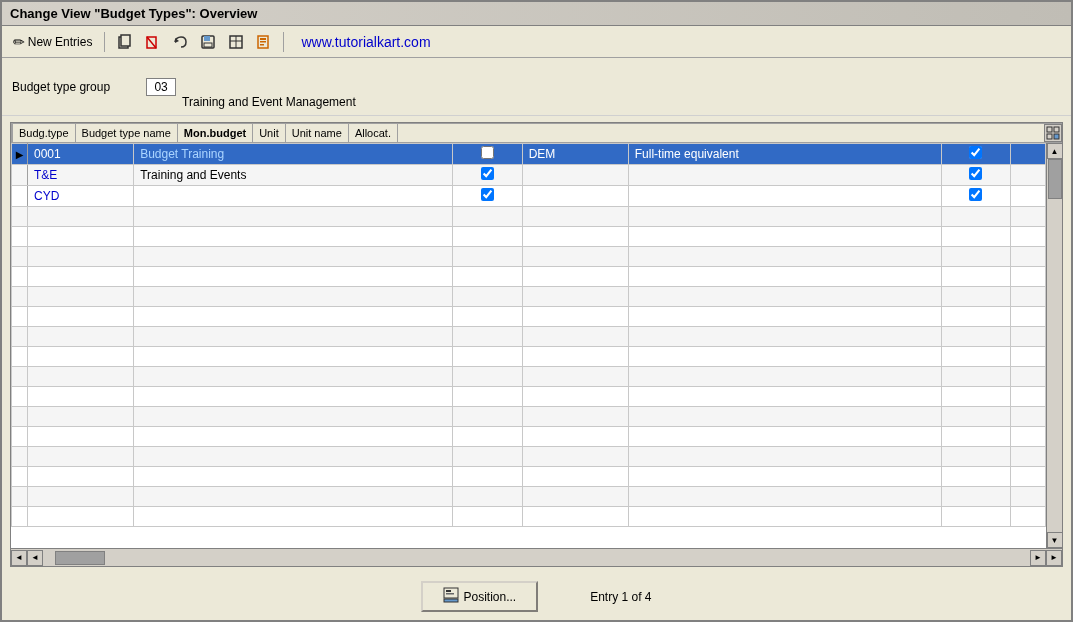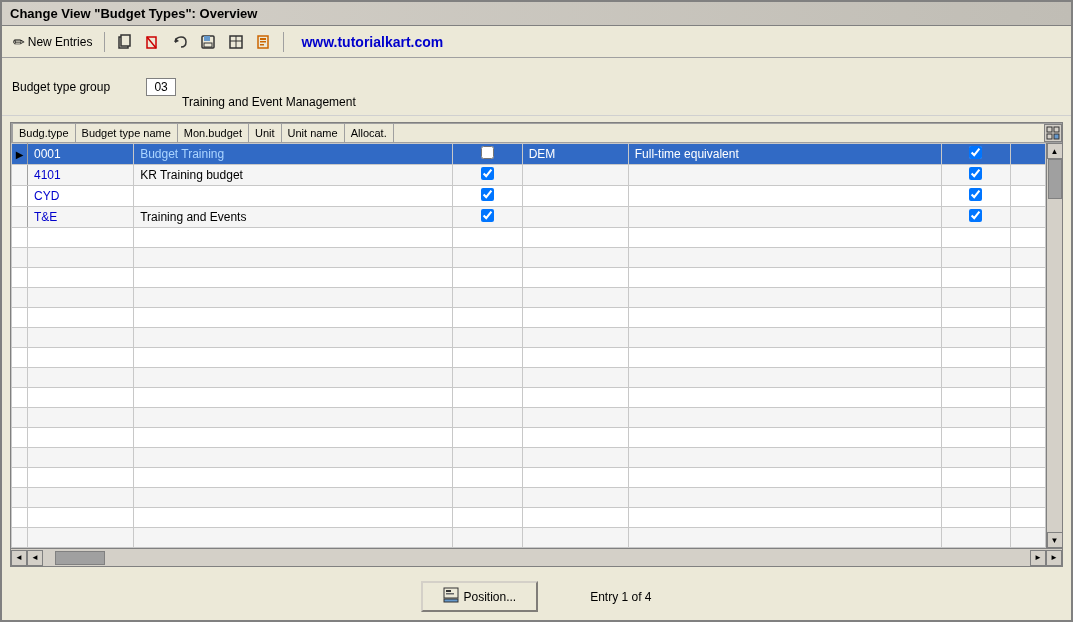--- a/index.html
+++ b/index.html
@@ -67,21 +67,21 @@
     }
     .toolbar-separator {
       width: 1px;
       height: 20px;
       background: #a0a0a0;
       margin: 0 3px;
     }
     .watermark {
       color: #0000cc;
       font-size: 14px;
-      font-weight: bold;
+      font-weight: normal;
       margin-left: 10px;
     }
     
     .info-bar {
       background: #ece9d8;
       padding: 6px 10px;
       display: flex;
       align-items: center;
       gap: 6px;
       border-bottom: 1px solid #d0d0d0;
@@ -395,21 +395,21 @@
   <div class="content-area">
     <div class="table-container">
 
       <div class="thead-wrapper" style="position:relative;">
         <table>
           <thead>
             <tr>
               <th class="row-indicator" style="width:16px;"></th>
               <th style="width:70px;">Budg.type</th>
               <th style="width:170px;">Budget type name</th>
-              <th style="width:80px;">Mon.budget</th>
+              <th style="width:80px;font-weight:bold;">Mon.budget</th>
               <th style="width:55px;">Unit</th>
               <th style="width:160px;">Unit name</th>
               <th style="width:60px;">Allocat.</th>
               <th style="width:100%;"></th>
             </tr>
           </thead>
         </table>
 
         <div class="col-resize-icon" style="position:absolute;top:1px;right:0;">
           <svg width="14" height="14" viewBox="0 0 14 14">
@@ -431,42 +431,32 @@
                   <td>0001</td>
                   <td style="color: rgb(170, 212, 255);">Budget Training</td>
                   <td class="checkbox-cell"><input type="checkbox" style=""></td>
                   <td>DEM</td>
                   <td>Full-time equivalent</td>
                   <td class="checkbox-cell"><input type="checkbox" checked="" style=""></td>
                   <td></td>
                 </tr>
                 <tr>
                   <td class="row-indicator"></td>
-                  <td class="cell-blue">4101</td>
-                  <td>KR Training budget</td>
+                  <td class="cell-blue">T&amp;E</td>
+                  <td>Training and Events</td>
                   <td class="checkbox-cell"><input type="checkbox" checked="" style=""></td>
                   <td></td>
                   <td></td>
                   <td class="checkbox-cell"><input type="checkbox" checked="" style=""></td>
                   <td></td>
                 </tr>
                 <tr>
                   <td class="row-indicator"></td>
                   <td class="cell-blue">CYD</td>
                   <td></td>
-                  <td class="checkbox-cell"><input type="checkbox" checked="" style=""></td>
-                  <td></td>
-                  <td></td>
-                  <td class="checkbox-cell"><input type="checkbox" checked="" style=""></td>
-                  <td></td>
-                </tr>
-                <tr>
-                  <td class="row-indicator"></td>
-                  <td class="cell-blue">T&amp;E</td>
-                  <td>Training and Events</td>
                   <td class="checkbox-cell"><input type="checkbox" checked="" style=""></td>
                   <td></td>
                   <td></td>
                   <td class="checkbox-cell"><input type="checkbox" checked="" style=""></td>
                   <td></td>
                 </tr>
                 <tr class="empty-row">
                   <td></td>
                   <td></td>
                   <td></td>

